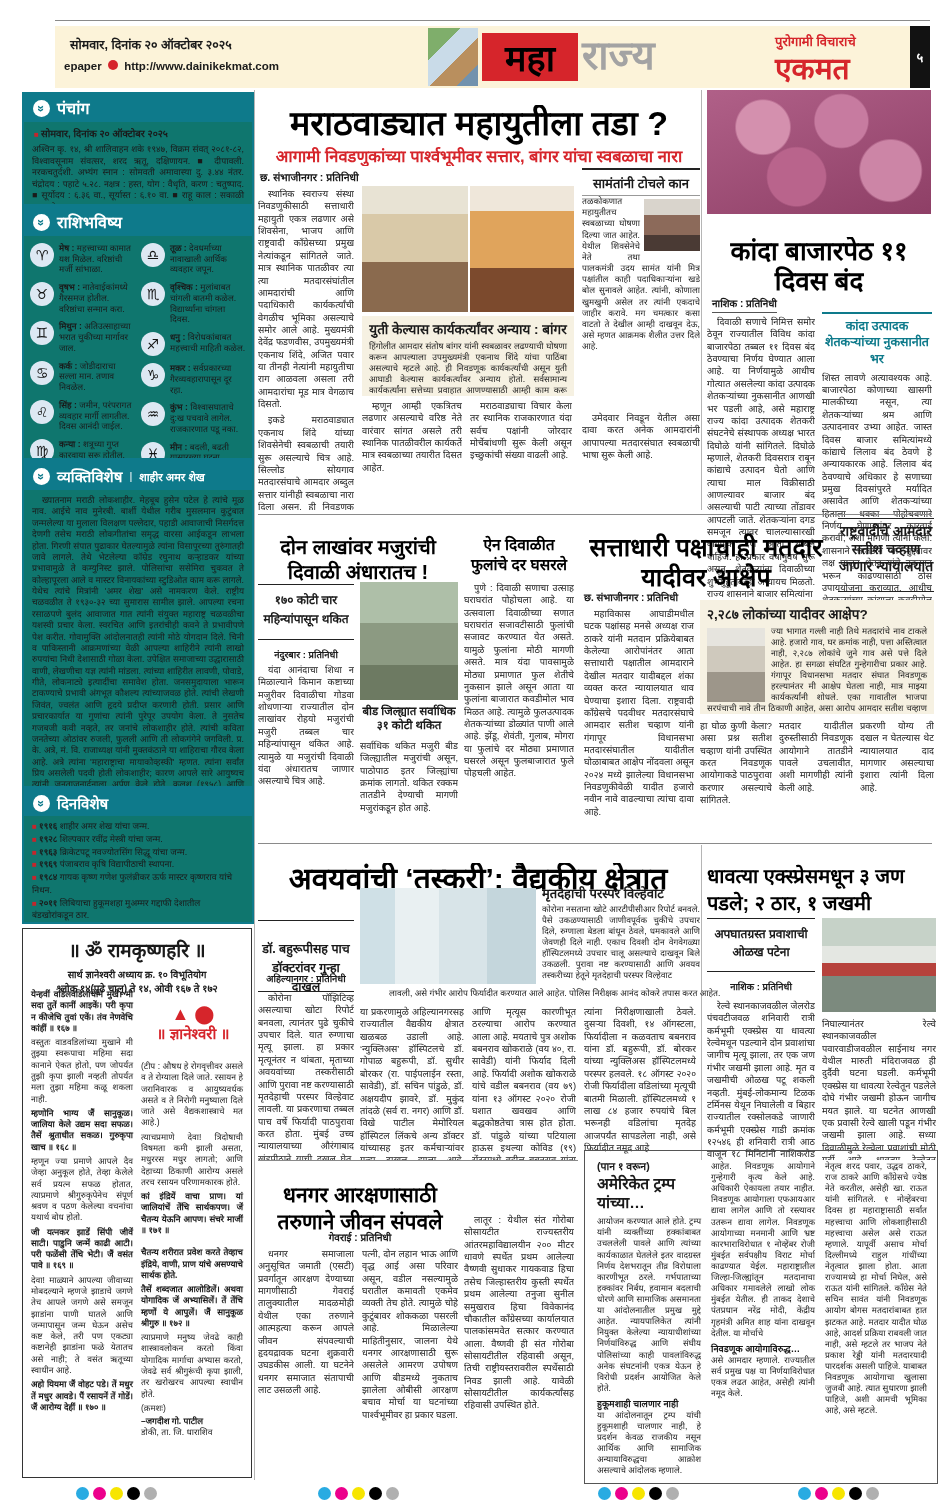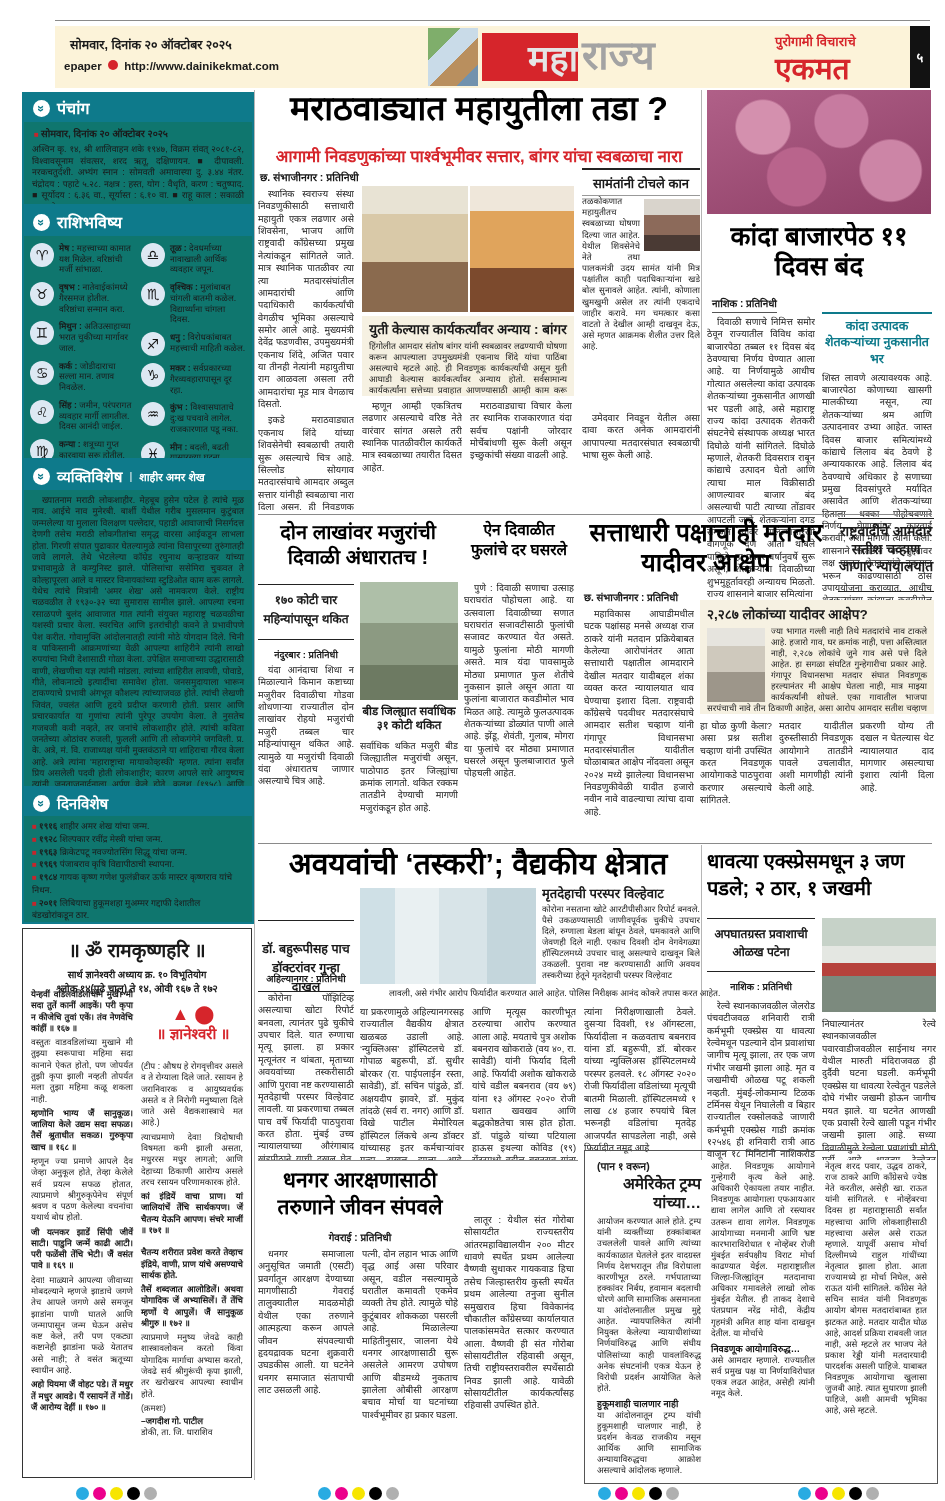--- a/index.html
+++ b/index.html
@@ -9,37 +9,37 @@
   .ovh{overflow:hidden;}
   .j{text-align:justify;}
   .ctr{text-align:center;}
   .body{font-size:9.3px;line-height:1.33;text-align:justify;color:#222;}
   .body p{margin:0 0 4px 0;text-indent:10px;}
   .bl{font-weight:bold;}
   .red{color:#d6252b;}
   .teal{color:#0e7a8b;}
   
   .band{background:#fcf3d9;}
-  .mast-red{background:#d6252b;color:#e5e5e5;font-weight:bold;display:flex;align-items:center;justify-content:flex-end;}
+  .mast-red{background:#d6252b;color:#000000;font-weight:bold;display:flex;align-items:center;justify-content:center;}
   
   .secbox{border:2px solid #0e7a8b;background:#0f766e;}
   .sechdr{background:#0e7a8b;color:#fff;display:flex;align-items:center;gap:7px;padding:0 9px;font-weight:bold;}
   .sechdr .ic{width:17px;height:17px;border-radius:50%;background:#fff;color:#0e7a8b;display:inline-flex;
               align-items:center;justify-content:center;font-size:12px;font-weight:bold;transform:rotate(90deg);flex:0 0 17px;}
   .rb::before{content:"■ ";color:#c2272d;font-size:8px;}
   
   .zrow{display:flex;gap:5px;margin:0 0 7px 0;}
   .zic{width:24px;height:24px;border-radius:50%;background:#dde8f3;color:#111;display:flex;align-items:center;
        justify-content:center;font-size:14px;flex:0 0 24px;}
   .ztx{font-size:8.6px;line-height:1.25;text-align:left;}
   
   .hrule{background:#8a8a8a;height:1px;}
   .vrule{background:#b5b5b5;width:1px;}
   
-  .hxl{font-weight:bold;color:#000;line-height:1.08;}
+  .hxl{font-weight:bold;color:#000;line-height:1.08;margin-top:15px;}
   .photo{background:#c9c9c9;}
   .cap{font-size:8.6px;line-height:1.3;}
   .boxcream{background:#f6f1e2;}
   .dot{width:13px;height:13px;border-radius:50%;display:inline-block;margin-right:4px;}
   .kbox{border:1.2px solid #555;}
   .subhead-rule{border-top:1.5px solid #222;border-bottom:1.5px solid #222;}
 </style>
 </head>
 <body>
 
@@ -329,21 +329,21 @@
       <p style="text-indent:0;">पत्नी, दोन लहान भाऊ आणि वृद्ध आई असा परिवार असून, वडील नसल्यामुळे घरातील कमावती एकमेव व्यक्ती तेच होते. त्यामुळे चोहे कुटुंबावर शोककळा पसरली आहे. मिळालेल्या माहितीनुसार, जालना येथे धनगर आरक्षणासाठी सुरू असलेले आमरण उपोषण आणि बीडमध्ये नुकताच झालेला ओबीसी आरक्षण बचाव मोर्चा या घटनांच्या पार्श्वभूमीवर हा प्रकार घडला.</p>
     </div>
 
   <div class="abs body ovh" style="left:464px;top:1214px;width:110px;height:266px;">
       <p>लातूर : येथील संत गोरोबा सोसायटीत राज्यस्तरीय आंतरमहाविद्यालयीन २०० मीटर धावणे स्पर्धेत प्रथम आलेल्या वैष्णवी सुधाकर गायकवाड हिचा तसेच जिल्हास्तरीय कुस्ती स्पर्धेत प्रथम आलेल्या तनुजा सुनील समुखराव हिचा विवेकानंद चौकातील काँग्रेसच्या कार्यालयात पालकांसमवेत सत्कार करण्यात आला. वैष्णवी ही संत गोरोबा सोसायटीतील रहिवासी असून, तिची राष्ट्रीयस्तरावरील स्पर्धेसाठी निवड झाली आहे. यावेळी सोसायटीतील कार्यकर्त्यांसह रहिवासी उपस्थित होते.</p>
     </div>
 
   <div class="abs kbox ovh" style="left:584px;top:1150px;width:352px;height:332px;">
     <div class="abs" style="left:12px;top:8px;width:104px;">
       <div class="bl" style="font-size:10.5px;">(पान १ वरून)</div>
-      <div class="bl" style="font-size:15.5px;line-height:1.2;margin:2px 0 4px;text-align:right;">अमेरिकेत ट्रम्प यांच्या…</div>
+      <div class="bl" style="font-size:15.5px;line-height:1.2;margin:2px 0 4px;">अमेरिकेत ट्रम्प यांच्या…</div>
       <div class="j" style="font-size:8.55px;line-height:1.3;">आयोजन करण्यात आले होते. ट्रम्प यांनी व्यक्तींच्या हक्कांबाबत उचललेली पावले आणि त्यांच्या कार्यकाळात घेतलेले इतर वादग्रस्त निर्णय देशभरातून तीव्र विरोधाला कारणीभूत ठरले. गर्भपाताच्या हक्कांवर निर्बंध, हवामान बदलाची धोरणे आणि सामाजिक असमानता या आंदोलनातील प्रमुख मुद्दे आहेत. न्यायपालिकेत त्यांनी नियुक्त केलेल्या न्यायाधीशांच्या निर्णयांविरुद्ध आणि संघीय पोलिसांच्या काही पावलांविरुद्ध अनेक संघटनांनी एकत्र येऊन हे विरोधी प्रदर्शन आयोजित केले होते.</div>
       <div class="bl" style="font-size:9.3px;margin-top:3px;">हुकूमशाही चालणार नाही</div>
       <div class="j" style="font-size:8.55px;line-height:1.3;">या आंदोलनातून ट्रम्प यांची हुकूमशाही चालणार नाही, हे प्रदर्शन केवळ राजकीय नसून आर्थिक आणि सामाजिक अन्यायाविरुद्धचा आक्रोश असल्याचे आंदोलक म्हणाले.</div>
     </div>
     <div class="abs" style="left:126px;top:10px;width:104px;">
       <div class="j" style="font-size:8.55px;line-height:1.3;">आहेत. निवडणूक आयोगाने गुन्हेगारी कृत्य केले आहे. अधिकारी ऐकायला तयार नाहीत. निवडणूक आयोगाला एफआयआर द्यावा लागेल आणि तो रस्त्यावर उतरून द्यावा लागेल. निवडणूक आयोगाच्या मनमानी आणि भ्रष्ट कारभाराविरोधात १ नोव्हेंबर रोजी मुंबईत सर्वपक्षीय विराट मोर्चा काढण्यात येईल. महाराष्ट्रातील जिल्हा-जिल्ह्यांतून मतदानाचा अधिकार गमावलेले लाखो लोक मुंबईत येतील. ही ताकद देशाचे पंतप्रधान नरेंद्र मोदी, केंद्रीय गृहमंत्री अमित शाह यांना दाखवून देतील. या मोर्चाचे</div>
       <div class="bl" style="font-size:9.3px;margin-top:3px;">निवडणूक आयोगाविरुद्ध…</div>
       <div class="j" style="font-size:8.55px;line-height:1.3;">असे आमदार म्हणाले. राज्यातील सर्व प्रमुख पक्ष या निर्णयाविरोधात एकत्र लढत आहेत, असेही त्यांनी नमूद केले.</div>
     </div>
     <div class="abs" style="left:240px;top:10px;width:102px;">

